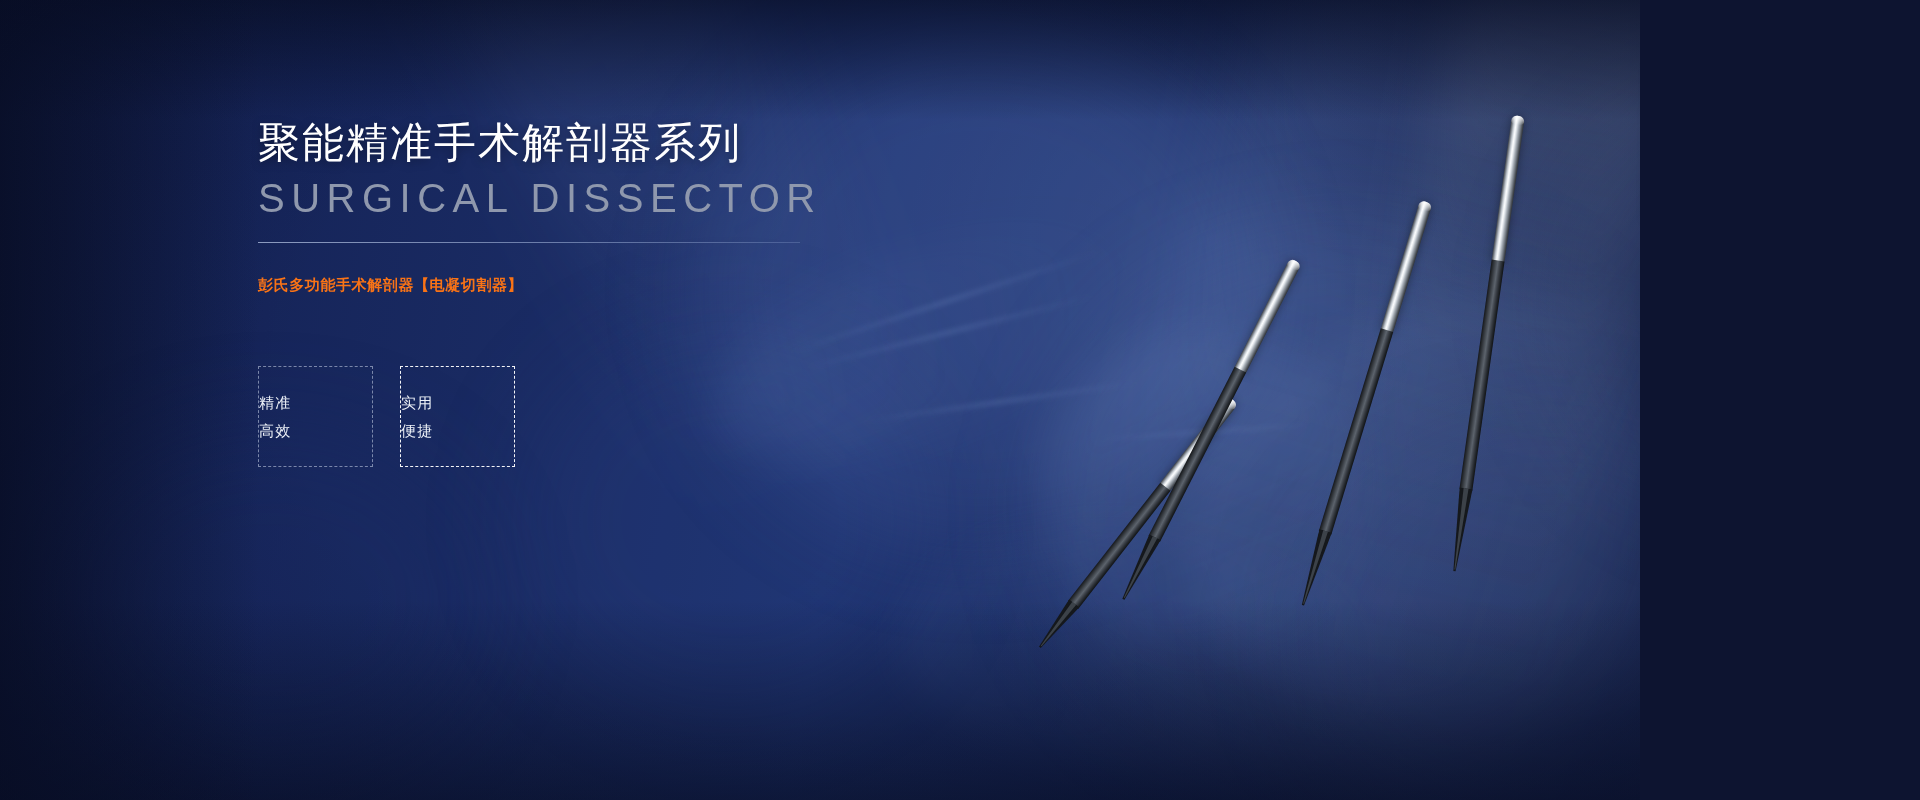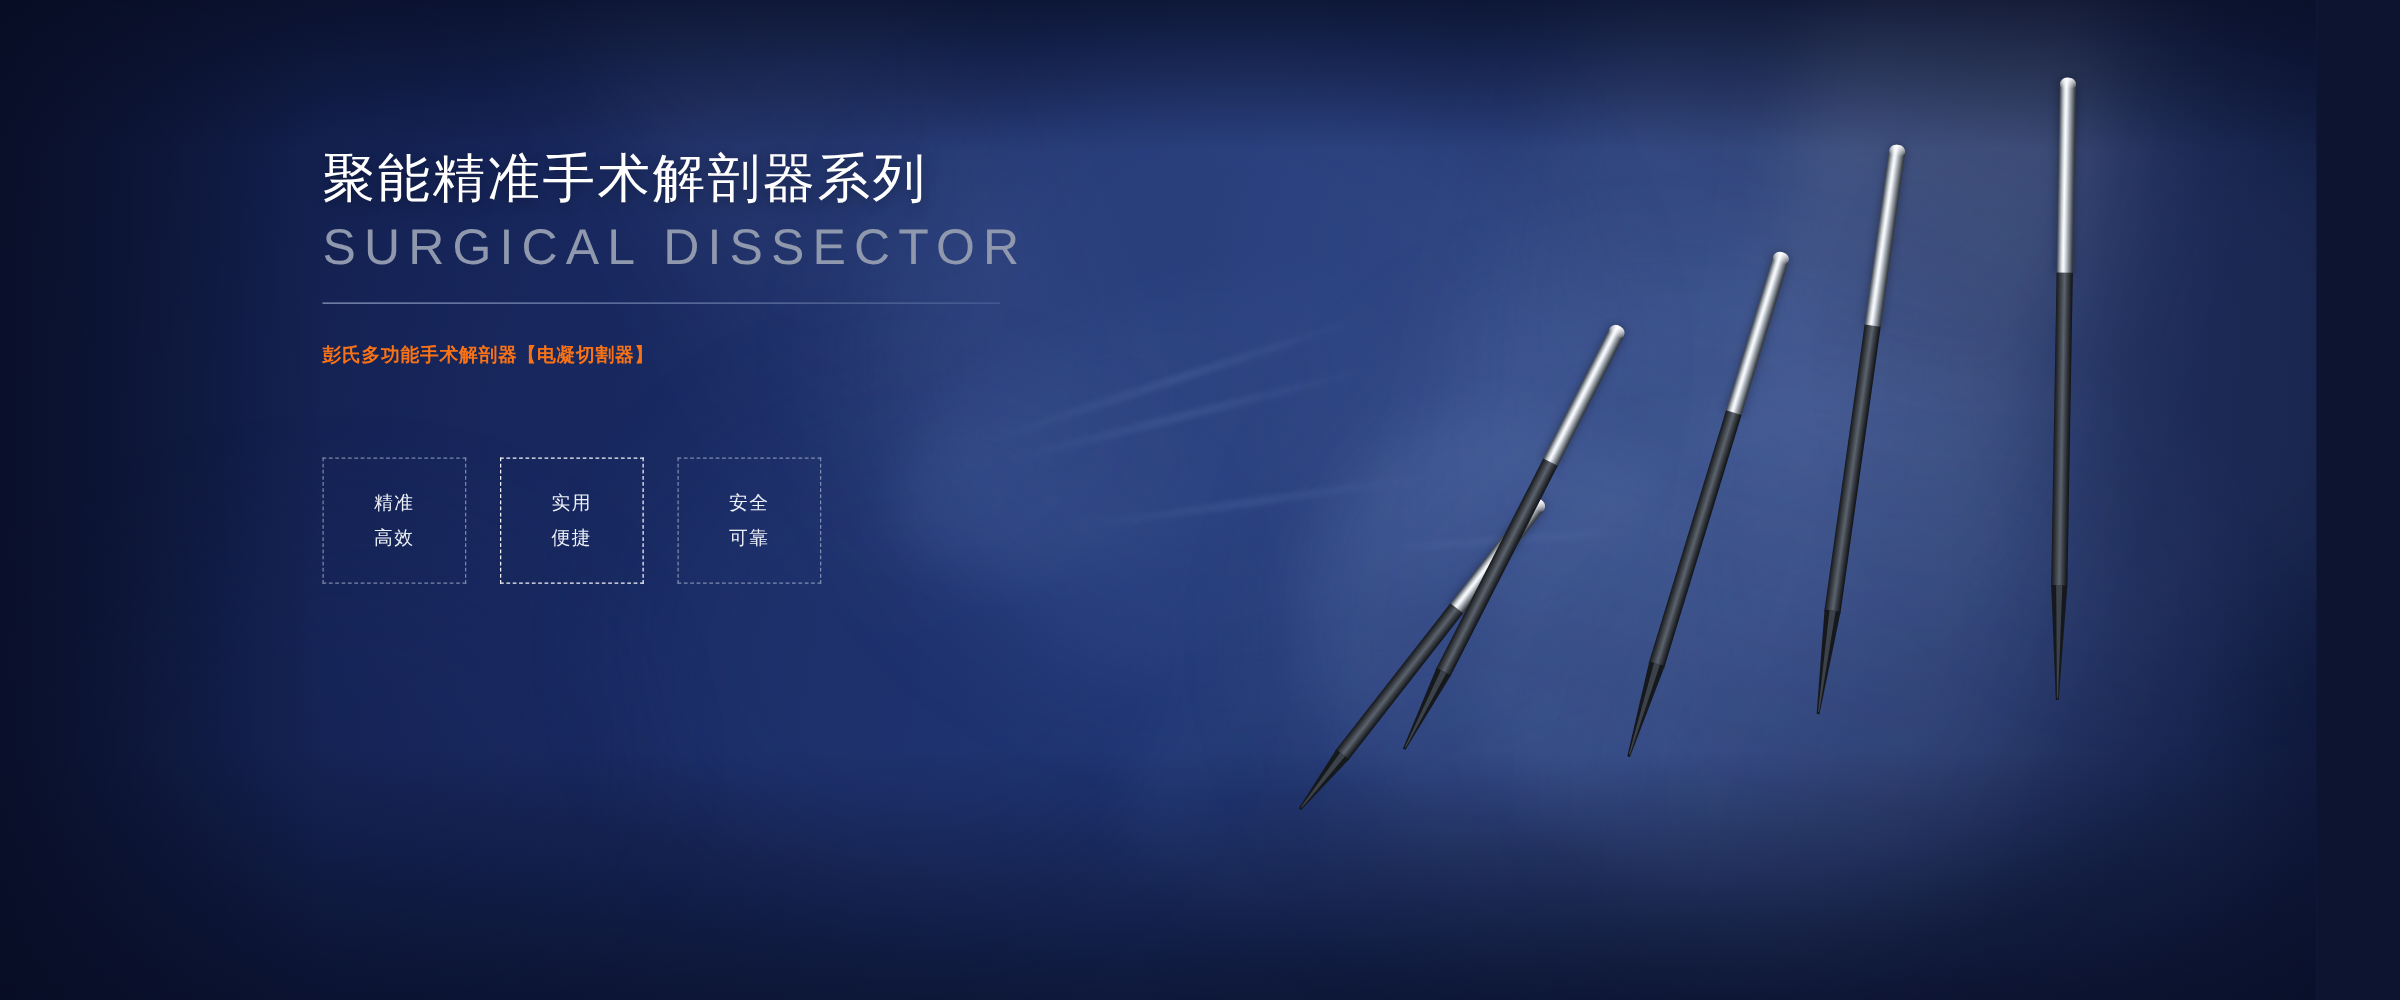--- a/index.html
+++ b/index.html
@@ -1,20 +1,20 @@
 <!DOCTYPE html>
 <html lang="zh"><head>
 <meta charset="utf-8">
 <title>Surgical Dissector Banner</title>
 <style>
   html,body{margin:0;padding:0;background:#0d1430;}
   *{box-sizing:border-box;}
   .banner{
     position:relative;
-    width:1853px;height:800px;
+    width:1640px;height:800px;
     overflow:hidden;
     font-family:"Liberation Sans","DejaVu Sans",sans-serif;
     background:#152352;
   }
 
   
   .bg-base{
     position:absolute;inset:0;
     background:
       radial-gradient(ellipse 900px 700px at 74% 30%, rgba(60,86,150,.55) 0%, rgba(30,48,105,.25) 45%, rgba(15,26,66,0) 72%),
@@ -141,21 +141,21 @@
   
   .features{
     position:absolute;left:0;top:366px;
     display:flex;
     gap:27px;
   }
   .feature{
     width:115px;height:101px;
     border:1px dashed rgba(205,215,235,.55);
     display:flex;flex-direction:column;
-    align-items:center;justify-content:center;
+    justify-content:center;
     color:#eef2f8;
     font-size:15px;
     line-height:28px;
     letter-spacing:1.2px;
   }
   .feature.bright{border-color:rgba(255,255,255,.95);}
   .feature .ln{display:block;}
 
   
   .tools{position:absolute;left:0;top:0;width:100%;height:100%;pointer-events:none;}
@@ -295,21 +295,17 @@
 
     <div class="features">
       <div class="feature">
         <span class="ln">精准</span>
         <span class="ln">高效</span>
       </div>
       <div class="feature bright">
         <span class="ln">实用</span>
         <span class="ln">便捷</span>
       </div>
-      <div class="feature">
-        <span class="ln">安全</span>
-        <span class="ln">可靠</span>
-      </div>
     </div>
 
   </div>
 
 </div>
 
 </body></html>

